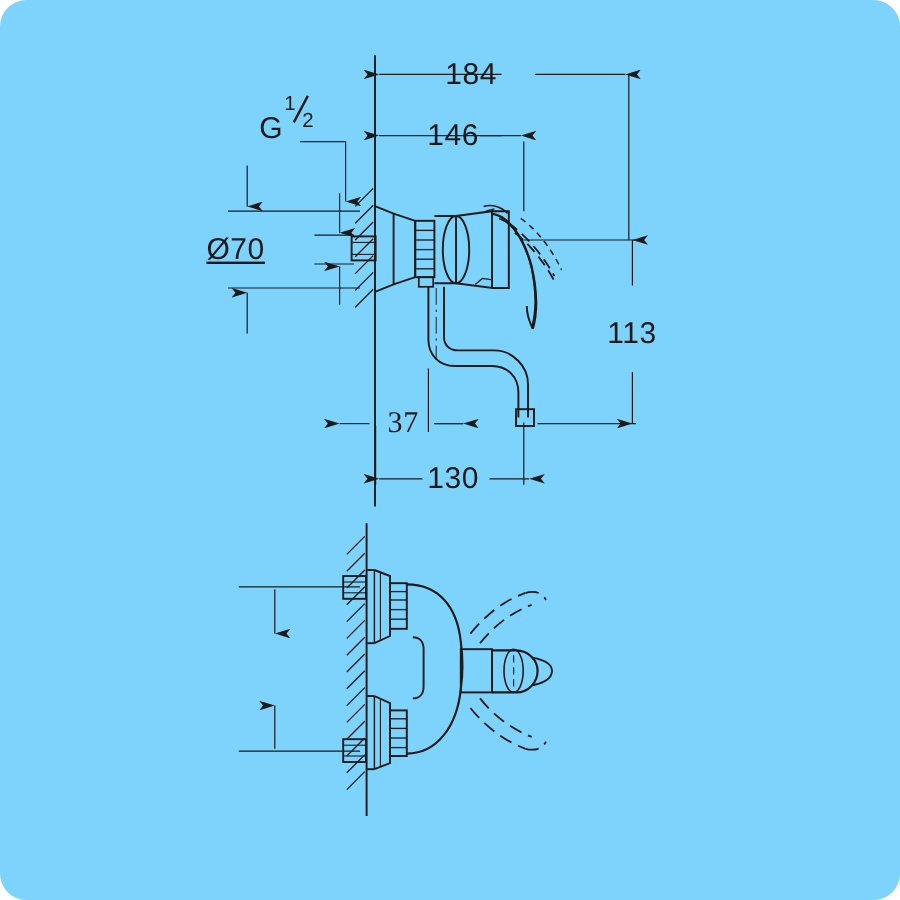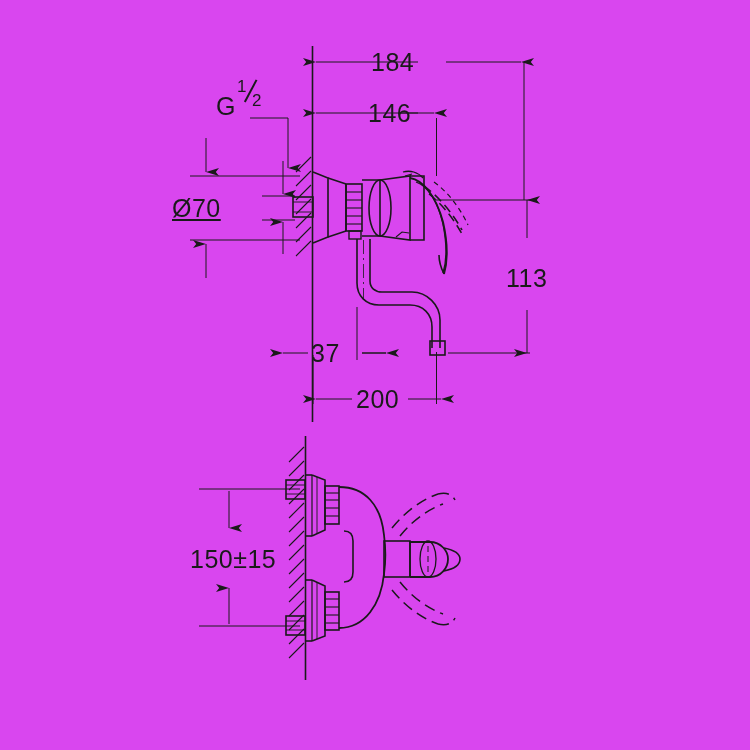--- a/index.html
+++ b/index.html
@@ -4,23 +4,24 @@
 <style>
   html, body {
     margin: 0;
     padding: 0;
     background: #ffffff;
   }
   #stage {
     position: relative;
     width: 750px;
     height: 750px;
-    background: #d946ef;
+    background: #7dd3fc;
     font-family: "Liberation Sans", sans-serif;
     overflow: hidden;
+    border-radius: 22px;
   }
   #drawing {
     position: absolute;
     left: 0;
     top: 0;
     width: 750px;
     height: 750px;
   }
   .dim-text {
     position: absolute;
@@ -275,29 +276,28 @@
         <line x1="199" y1="626" x2="300" y2="626"></line>
         <line x1="229" y1="491" x2="229" y2="528" marker-end="url(#arrInV)"></line>
         <line x1="229" y1="624" x2="229" y2="588" marker-end="url(#arrInV)"></line>
       </g>
 
     </g>
   </svg>
 
   <div class="dim-text" style="left:371px; top:48px;">184</div>
 
-  <div class="dim-text" style="left:368px; top:99px;">146</div>
+  <div class="dim-text" style="left:356px; top:99px;">146</div>
 
   <div class="dim-text" style="left:506px; top:264px;">113</div>
 
-  <div class="dim-text" style="left:356px; top:385px;">200</div>
-
-  <div class="dim-text" style="left:311px; top:339px;">37</div>
+  <div class="dim-text" style="left:356px; top:385px;">130</div>
+
+  <div class="dim-text" style="left:323px; top:339px;font-family:Liberation Serif, serif;">37</div>
 
   <div class="dim-text" style="left:172px; top:194px;text-decoration:underline;">Ø70</div>
 
   <div class="dim-text" style="left:216px; top:89px;">
     <span>G</span><span class="frac"><span class="num">1</span><span class="bar"></span><span class="den">2</span></span>
   </div>
 
-  <div class="dim-text" style="left:190px; top:545px;">150±15</div>
 
 </div>
 
 </body></html>

